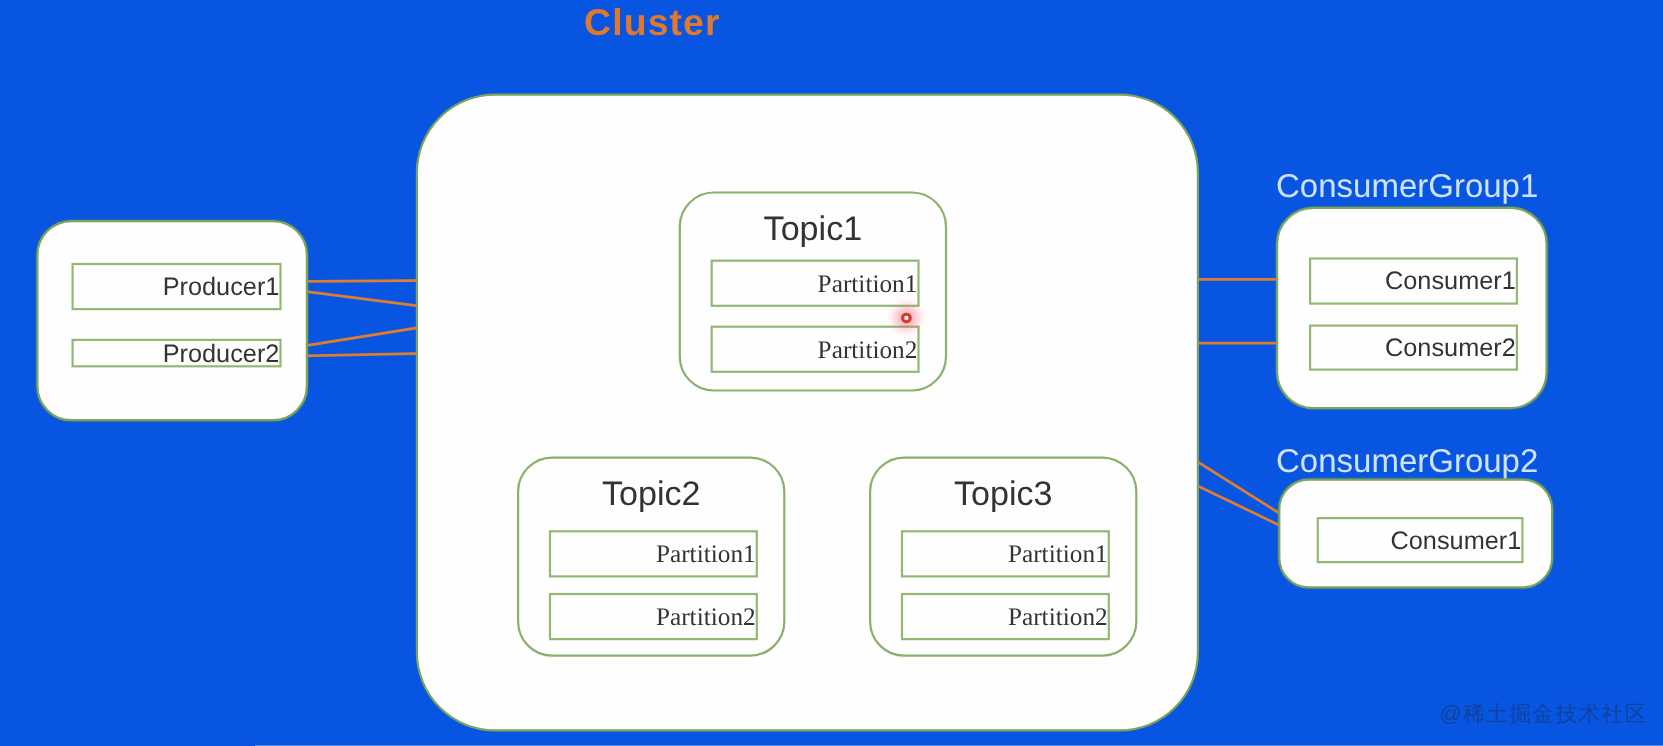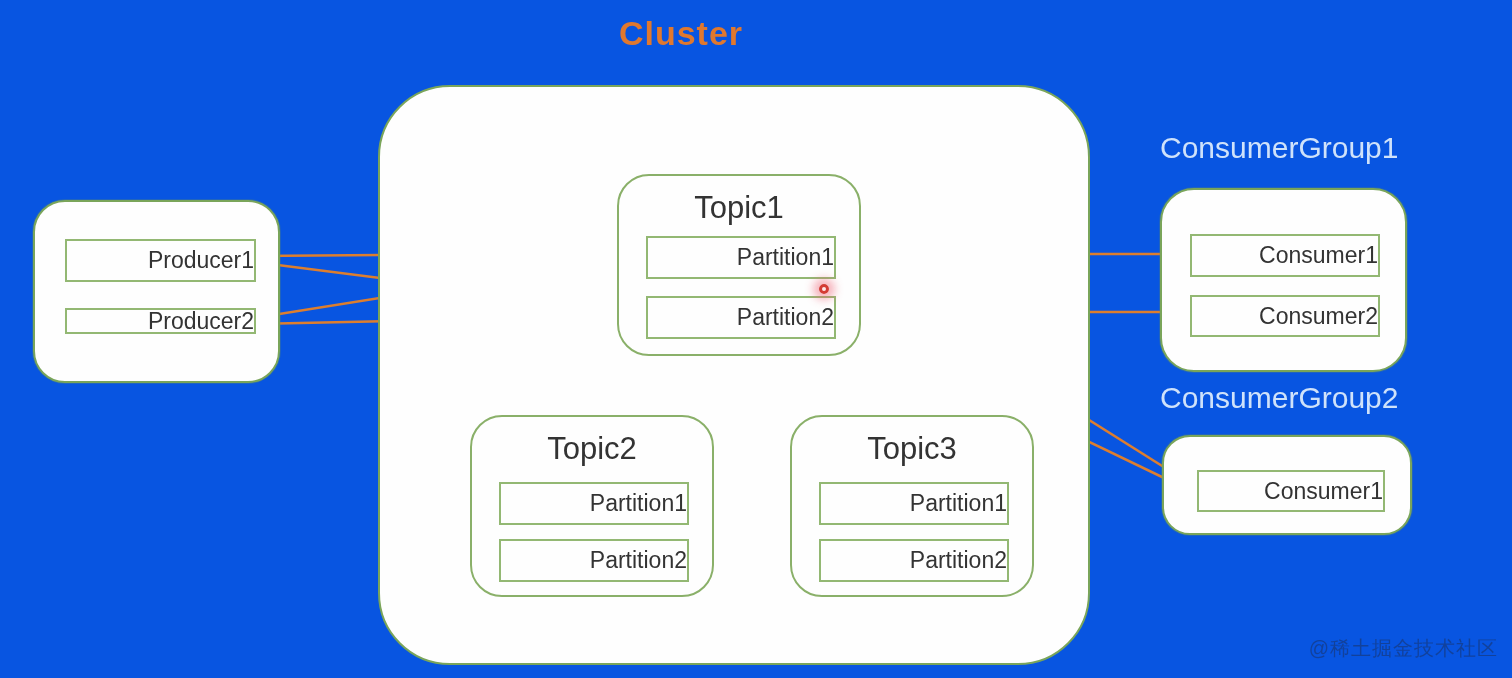--- a/index.html
+++ b/index.html
@@ -41,37 +41,38 @@
   .mini {
     position: absolute;
     background: var(--panel-bg);
     border: 2px solid var(--inner-border);
     display: flex;
     align-items: center;
     justify-content: flex-end;
     font-size: 23px;
     color: var(--box-text);
   }
-  .topic .mini { left: 27px; width: 190px; height: 43px; }
+  .topic .mini { left: 27px; width: 190px; height: 43px; font-family: Liberation Serif, serif; }
   .cluster-title {
     position: absolute;
     left: 531px;
-    top: 14px;
+    top: 2px;
     width: 300px;
-    text-align: center;
+    text-align: left;
     font-size: 34px;
     font-weight: bold;
     letter-spacing: 1px;
     color: var(--cluster-title);
   }
   .group-title {
     position: absolute;
     font-size: 30px;
     color: var(--group-title);
     white-space: nowrap;
+    margin-top: 22px;
   }
   .arrows { position: absolute; left: 0; top: 0; pointer-events: none; }
   .arrows line { stroke: var(--arrow); stroke-width: 2.5; }
   .arrows marker path { fill: var(--arrow); }
   .laser-dot {
     position: absolute;
     left: 819px;
     top: 284px;
     width: 10px;
     height: 10px;

